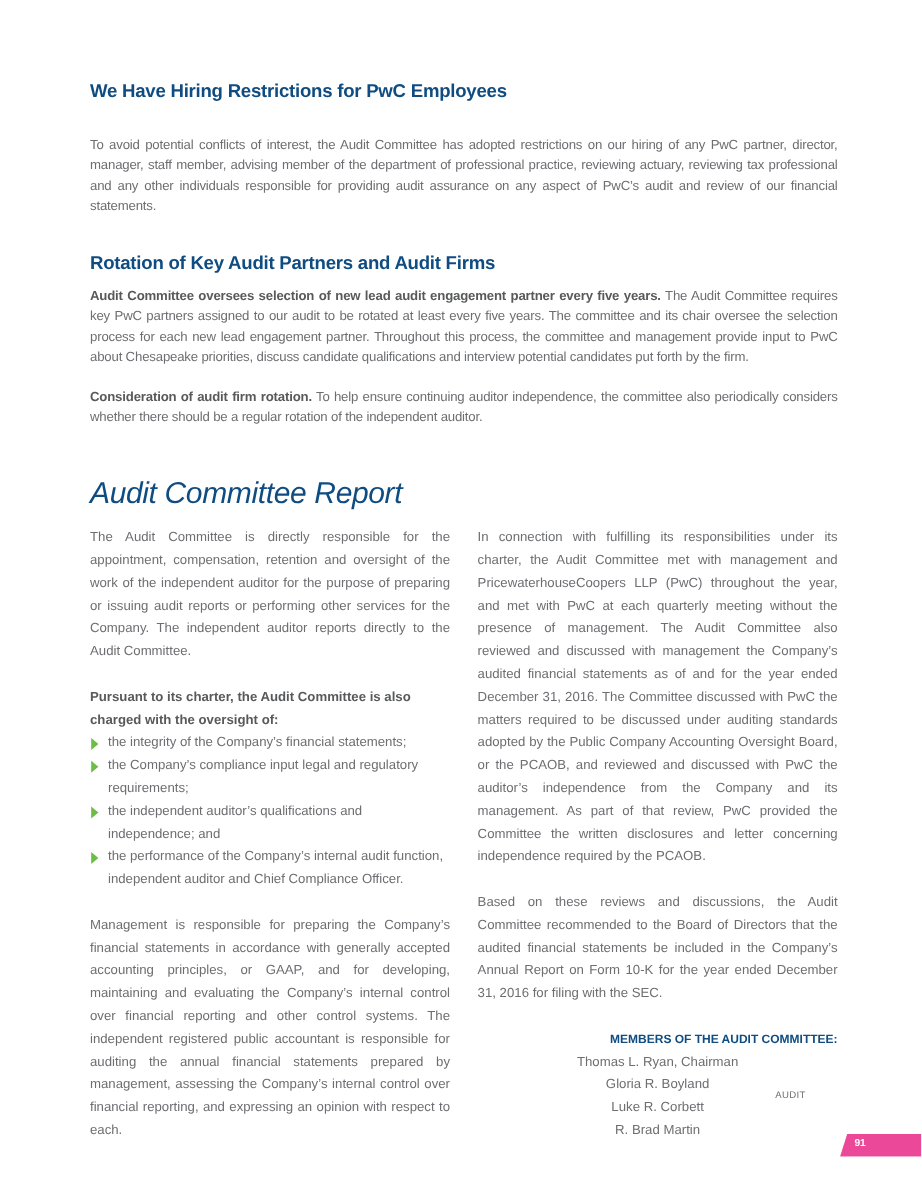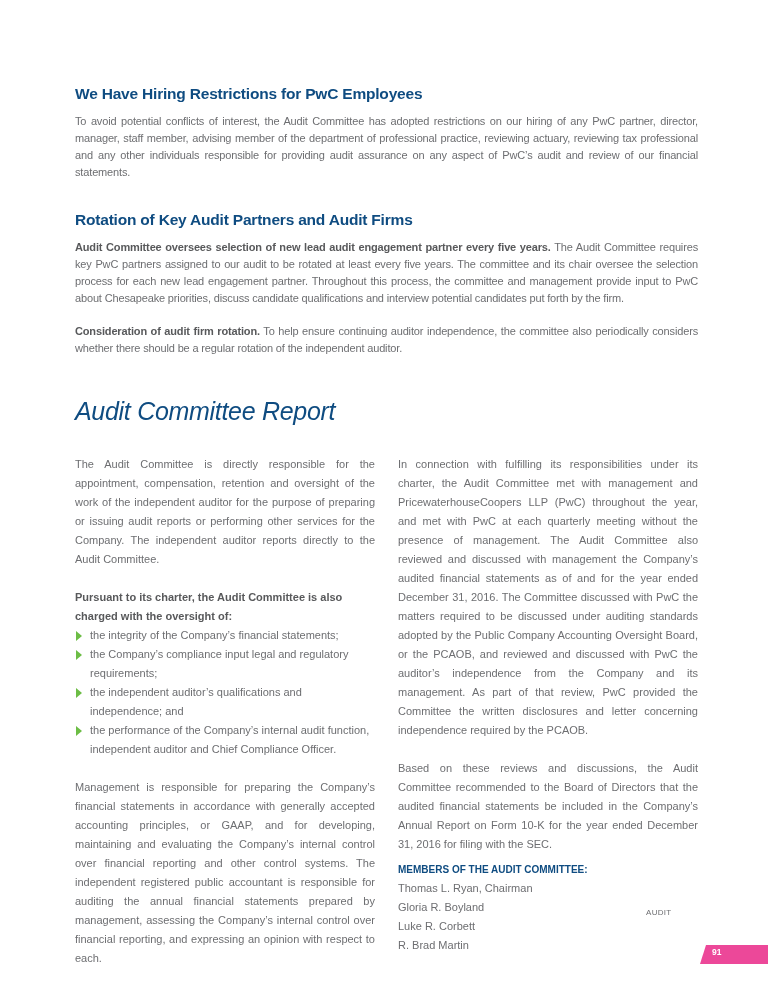--- a/index.html
+++ b/index.html
@@ -15,52 +15,52 @@
   .para {
     position: absolute; left: 0; width: 623px; margin: 0;
     font-size: 11px; line-height: 17px; text-align: justify; letter-spacing: -0.15px;
   }
   .para b { color: #58595b; }
   .h1 {
     position: absolute; left: 0; top: 397px; margin: 0;
     color: #0f4c81; font-weight: normal; font-size: 25px; letter-spacing: -0.3px; font-style: italic;
   }
   .col {
-    position: absolute; top: 455px; width: 300px;
+    position: absolute; top: 439px; width: 300px;
     font-size: 11px; line-height: 19px; text-align: justify;
   }
   .col.left { left: 0; }
   .col.right { left: 323px; }
   .col p { margin: 0; }
   .bold-lead { font-weight: bold; color: #58595b; text-align: left; }
   ul.bullets { list-style: none; margin: 0; padding: 0; }
   ul.bullets li { position: relative; padding-left: 15px; text-align: left; }
   .tri {
     position: absolute; left: 1px; top: 5px; width: 0; height: 0;
     border-top: 5px solid transparent; border-bottom: 5px solid transparent;
     border-left: 6px solid #6cbd45;
   }
   .members-title { color: #0f4c81; font-weight: bold; font-size: 10px; text-align: left; }
-  .member { text-align: left; }
+  .member { text-align: center; }
   .footer-label {
     position: absolute; left: 646px; top: 908px; font-size: 8px; color: #6d6e71; letter-spacing: 0.3px;
   }
   .footer-tab {
     position: absolute; left: 700px; top: 945px; width: 68px; height: 19px; background: #ec4899;
     clip-path: polygon(6px 0, 100% 0, 100% 100%, 0 100%);
   }
   .footer-num {
     position: absolute; left: 12px; top: 2px; font-size: 8.5px; font-weight: bold; color: #ffffff;
   }
 </style>
 </head>
 <body>
 
 <div class="page">
-  <h2 class="h2" style="top:85px;">We Have Hiring Restrictions for PwC Employees</h2>
+  <h2 class="h2" style="top:68px;">We Have Hiring Restrictions for PwC Employees</h2>
   <p class="para" style="top:113px;">To avoid potential conflicts of interest, the Audit Committee has adopted restrictions on our hiring of any PwC partner, director, manager, staff member, advising member of the department of professional practice, reviewing actuary, reviewing tax professional and any other individuals responsible for providing audit assurance on any aspect of PwC’s audit and review of our financial statements.</p>
 
   <h2 class="h2" style="top:211px;">Rotation of Key Audit Partners and Audit Firms</h2>
   <p class="para" style="top:239px;"><b>Audit Committee oversees selection of new lead audit engagement partner every five years.</b><span> The Audit Committee requires key PwC partners assigned to our audit to be rotated at least every five years. The committee and its chair oversee the selection process for each new lead engagement partner. Throughout this process, the committee and management provide input to PwC about Chesapeake priorities, discuss candidate qualifications and interview potential candidates put forth by the firm.</span></p>
   <p class="para" style="top:323px;"><b>Consideration of audit firm rotation.</b><span> To help ensure continuing auditor independence, the committee also periodically considers whether there should be a regular rotation of the independent auditor.</span></p>
 
   <h1 class="h1">Audit Committee Report</h1>
 
   <div class="col left">
     <p>The Audit Committee is directly responsible for the appointment, compensation, retention and oversight of the work of the independent auditor for the purpose of preparing or issuing audit reports or performing other services for the Company. The independent auditor reports directly to the Audit Committee.</p>
@@ -70,21 +70,21 @@
       <li><span class="tri"></span><span>the Company’s compliance input legal and regulatory requirements;</span></li>
       <li><span class="tri"></span><span>the independent auditor’s qualifications and independence; and</span></li>
       <li><span class="tri"></span><span>the performance of the Company’s internal audit function, independent auditor and Chief Compliance Officer.</span></li>
     </ul>
     <p style="margin-top:19px;">Management is responsible for preparing the Company’s financial statements in accordance with generally accepted accounting principles, or GAAP, and for developing, maintaining and evaluating the Company’s internal control over financial reporting and other control systems. The independent registered public accountant is responsible for auditing the annual financial statements prepared by management, assessing the Company’s internal control over financial reporting, and expressing an opinion with respect to each.</p>
   </div>
 
   <div class="col right">
     <p>In connection with fulfilling its responsibilities under its charter, the Audit Committee met with management and PricewaterhouseCoopers LLP (PwC) throughout the year, and met with PwC at each quarterly meeting without the presence of management. The Audit Committee also reviewed and discussed with management the Company’s audited financial statements as of and for the year ended December 31, 2016. The Committee discussed with PwC the matters required to be discussed under auditing standards adopted by the Public Company Accounting Oversight Board, or the PCAOB, and reviewed and discussed with PwC the auditor’s independence from the Company and its management. As part of that review, PwC provided the Committee the written disclosures and letter concerning independence required by the PCAOB.</p>
     <p style="margin-top:19px;">Based on these reviews and discussions, the Audit Committee recommended to the Board of Directors that the audited financial statements be included in the Company’s Annual Report on Form 10-K for the year ended December 31, 2016 for filing with the SEC.</p>
-    <p class="members-title" style="margin-top:6px;">MEMBERS OF THE AUDIT COMMITTEE:</p>
+    <p class="members-title" style="margin-top:19px;text-align:right;">MEMBERS OF THE AUDIT COMMITTEE:</p>
     <p class="member">Thomas L. Ryan, Chairman</p>
     <p class="member">Gloria R. Boyland</p>
     <p class="member">Luke R. Corbett</p>
     <p class="member">R. Brad Martin</p>
   </div>
 </div>
 
 <div class="footer-label">AUDIT</div>
 <div class="footer-tab">
   <span class="footer-num">91</span>

